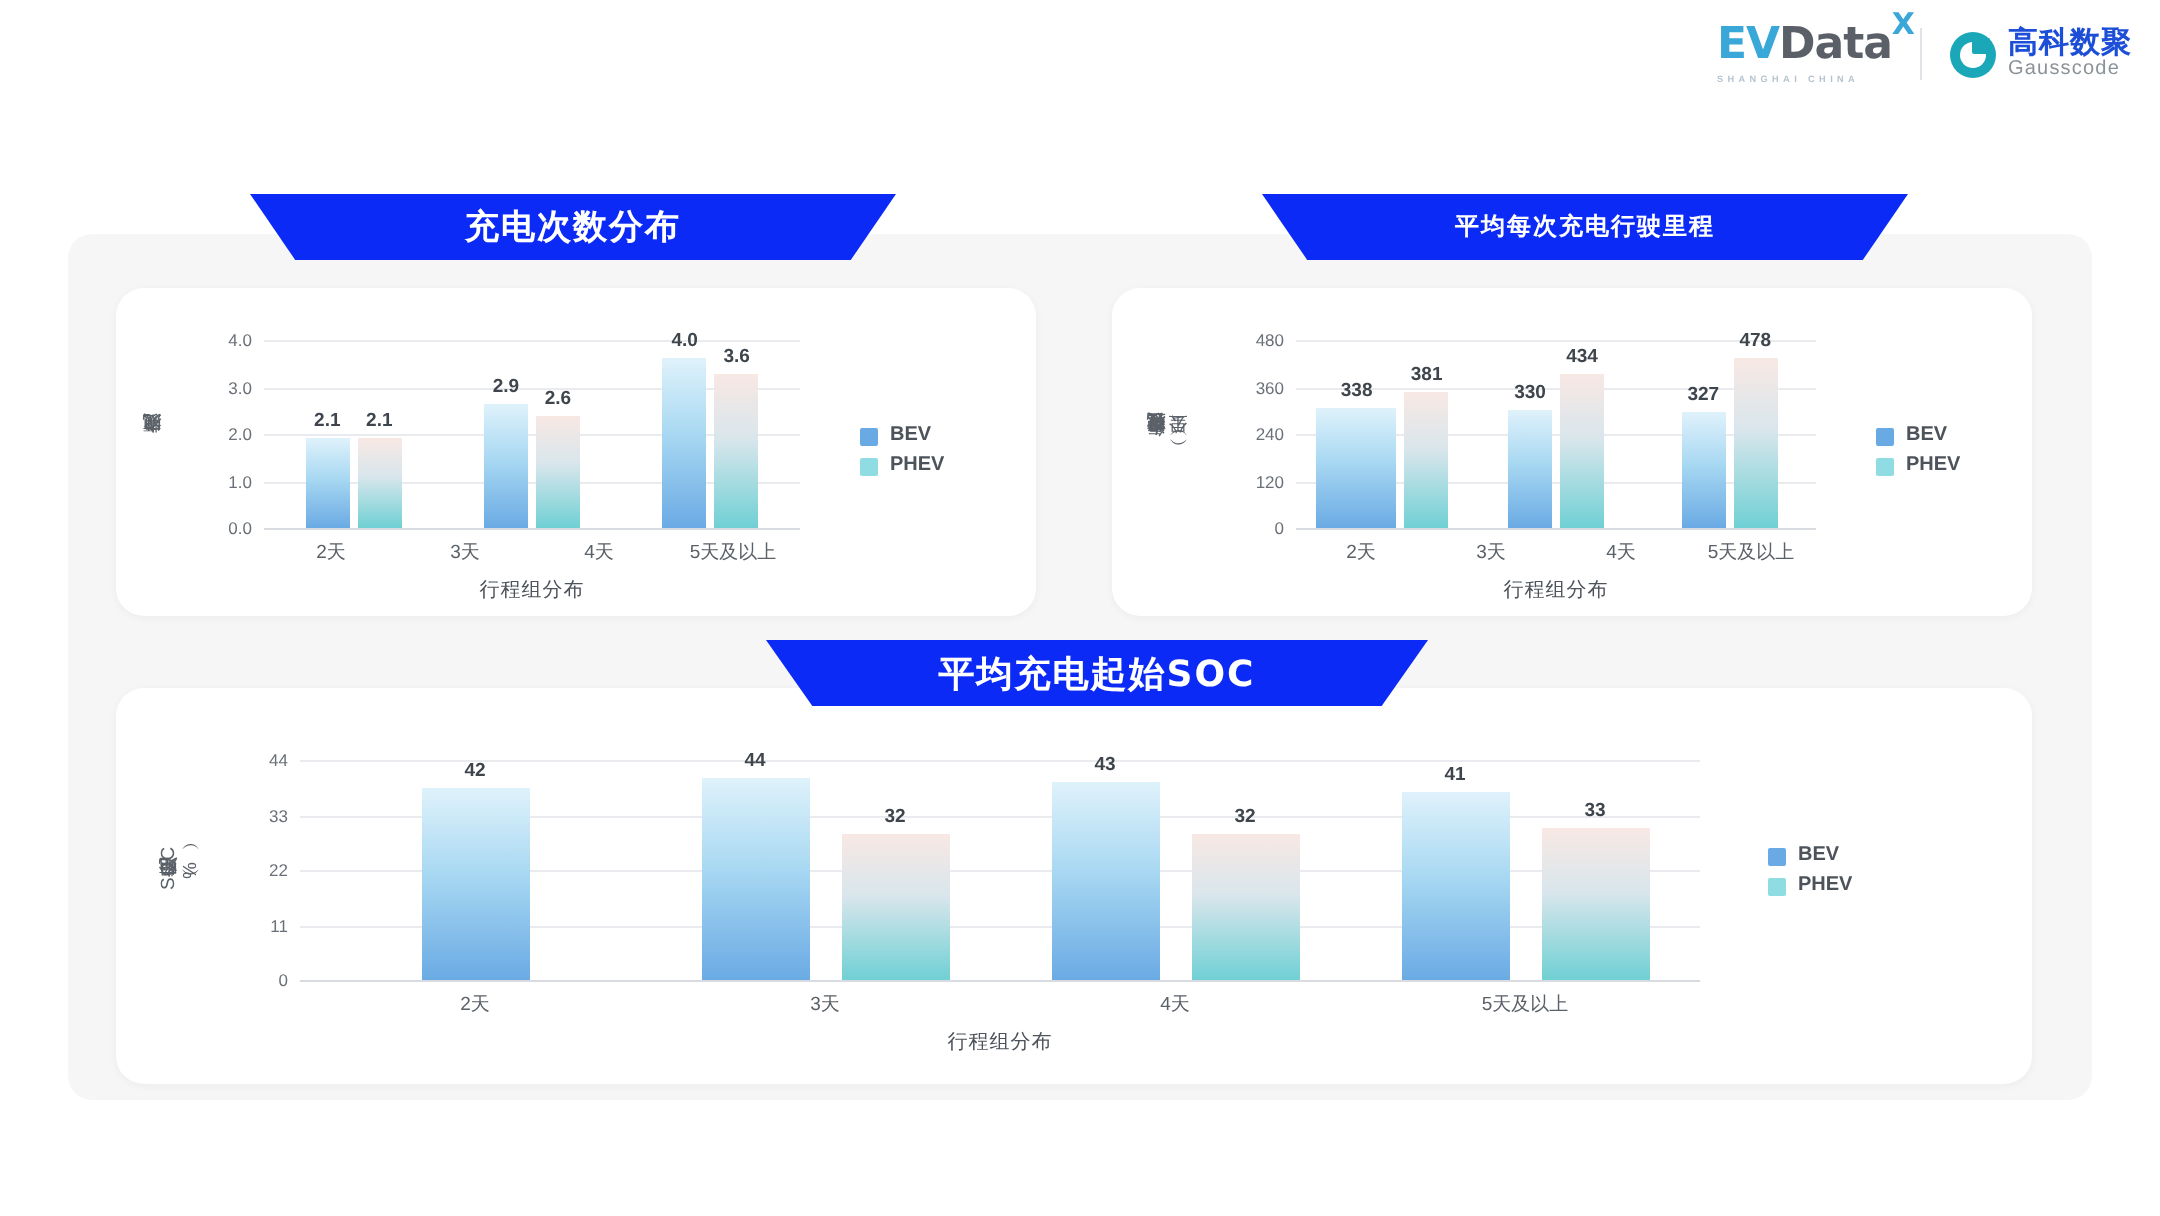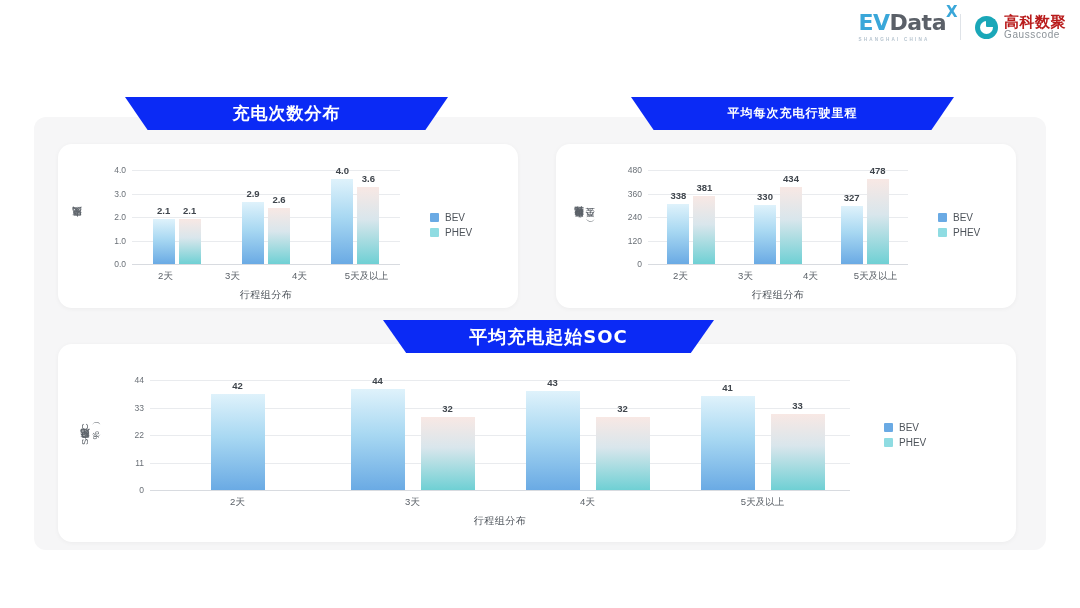--- a/index.html
+++ b/index.html
@@ -41,21 +41,21 @@
   .gauss-mark::before {
     content: ""; position: absolute; left: 5px; top: 5px;
     width: 13px; height: 13px; border-radius: 50%;
     background: #ffffff;
   }
   .gauss-mark::after {
     content: ""; position: absolute; left: 10.5px; top: 3px;
     width: 9px; height: 8px; background: #1aa7b8; border-radius: 1px;
   }
   .gauss-text { display: flex; flex-direction: column; line-height: 1.05; }
-  .gauss-cn { font-size: 15px; font-weight: 700; color: #b91c1c; letter-spacing: 0.5px; }
+  .gauss-cn { font-size: 15px; font-weight: 700; color: #1d4ed8; letter-spacing: 0.5px; }
   .gauss-en { font-size: 10px; color: #8b9298; letter-spacing: 0.6px; }
 
   
   .shell {
     position: absolute; left: 34px; top: 117px;
     width: 1012px; height: 433px;
     background: #f6f6f7;
     border-radius: 12px;
   }
 
@@ -110,21 +110,21 @@
     white-space: nowrap;
     font-family: "Liberation Sans", sans-serif;
   }
   .xticks { position: absolute; display: flex; }
   .xtick { flex: 1; text-align: center; font-size: 9.5px; color: #5b6168; }
   .xlabel {
     position: absolute; text-align: center; width: 100%;
     font-size: 10px; color: #4d535a; letter-spacing: 0.5px;
   }
   .legend { position: absolute; display: flex; flex-direction: column; gap: 4px; }
-  .legend-row { display: flex; align-items: center; gap: 6px; }
+  .legend-row { display: flex; align-items: flex-end; gap: 6px; font-weight: bold; }
   .swatch { width: 9px; height: 9px; border-radius: 1px; flex: none; }
   .swatch.bev  { background: #6aaae4; }
   .swatch.phev { background: #8fdce2; }
   .legend-label { font-size: 10px; color: #4d535a; font-family: "Liberation Sans", sans-serif; }
 </style>
 </head>
 <body>
 
 <div class="header">
   <div class="logo-evdata">
@@ -218,21 +218,21 @@
     <div class="gridline" style="position: absolute; left: 92px; width: 260px; top: 96.5px;"></div>
     <div class="ytick" style="position: absolute; left: 62px; width: 24px; top: 96.5px;">120</div>
     <div class="gridline" style="position: absolute; left: 92px; width: 260px; top: 73px;"></div>
     <div class="ytick" style="position: absolute; left: 62px; width: 24px; top: 73px;">240</div>
     <div class="gridline" style="position: absolute; left: 92px; width: 260px; top: 49.5px;"></div>
     <div class="ytick" style="position: absolute; left: 62px; width: 24px; top: 49.5px;">360</div>
     <div class="gridline" style="position: absolute; left: 92px; width: 260px; top: 26px;"></div>
     <div class="ytick" style="position: absolute; left: 62px; width: 24px; top: 26px;">480</div>
     <div class="bars" style="left: 92px; top: 26px; width: 260px; height: 94px;">
       <div class="group">
-        <div class="bar bev" style="width: 22px; margin-left: 0px; height: 60.1742px;">
+        <div class="bar bev" style="width: 40px; margin-left: 0px; height: 60.1742px;">
           <span class="val">338</span>
         </div>
         <div class="bar phev" style="width: 22px; margin-left: 4px; height: 67.8295px;">
           <span class="val">381</span>
         </div>
       </div>
       <div class="group">
         <div class="bar bev" style="width: 22px; margin-left: 0px; height: 58.75px;">
           <span class="val">330</span>
         </div>

